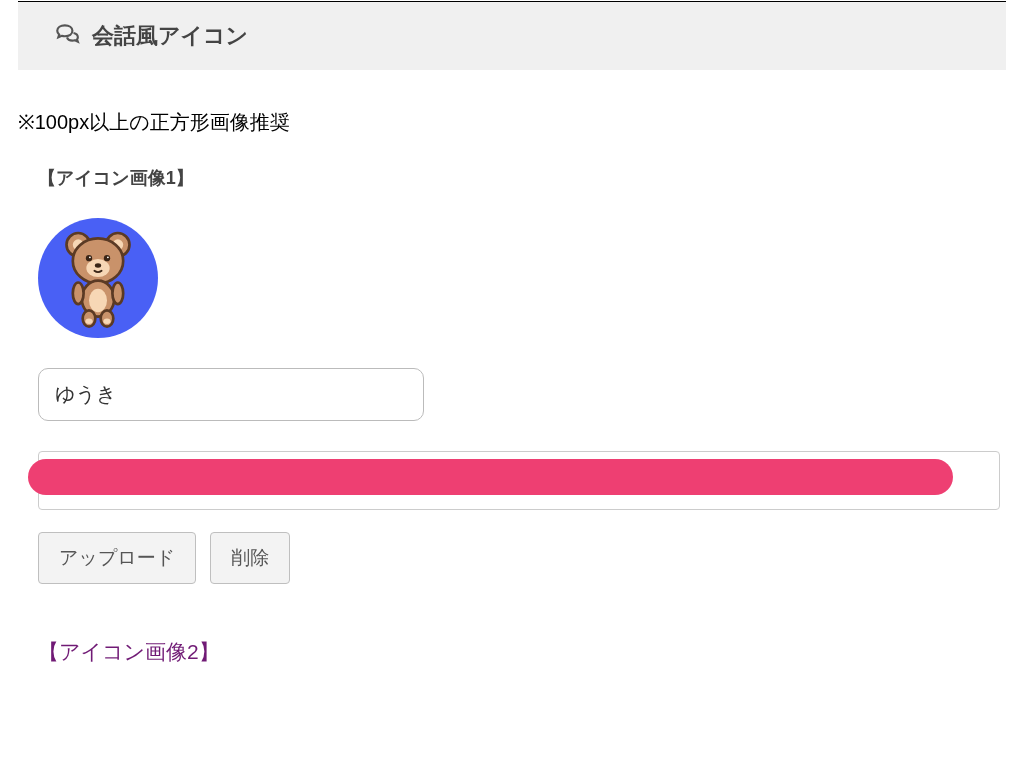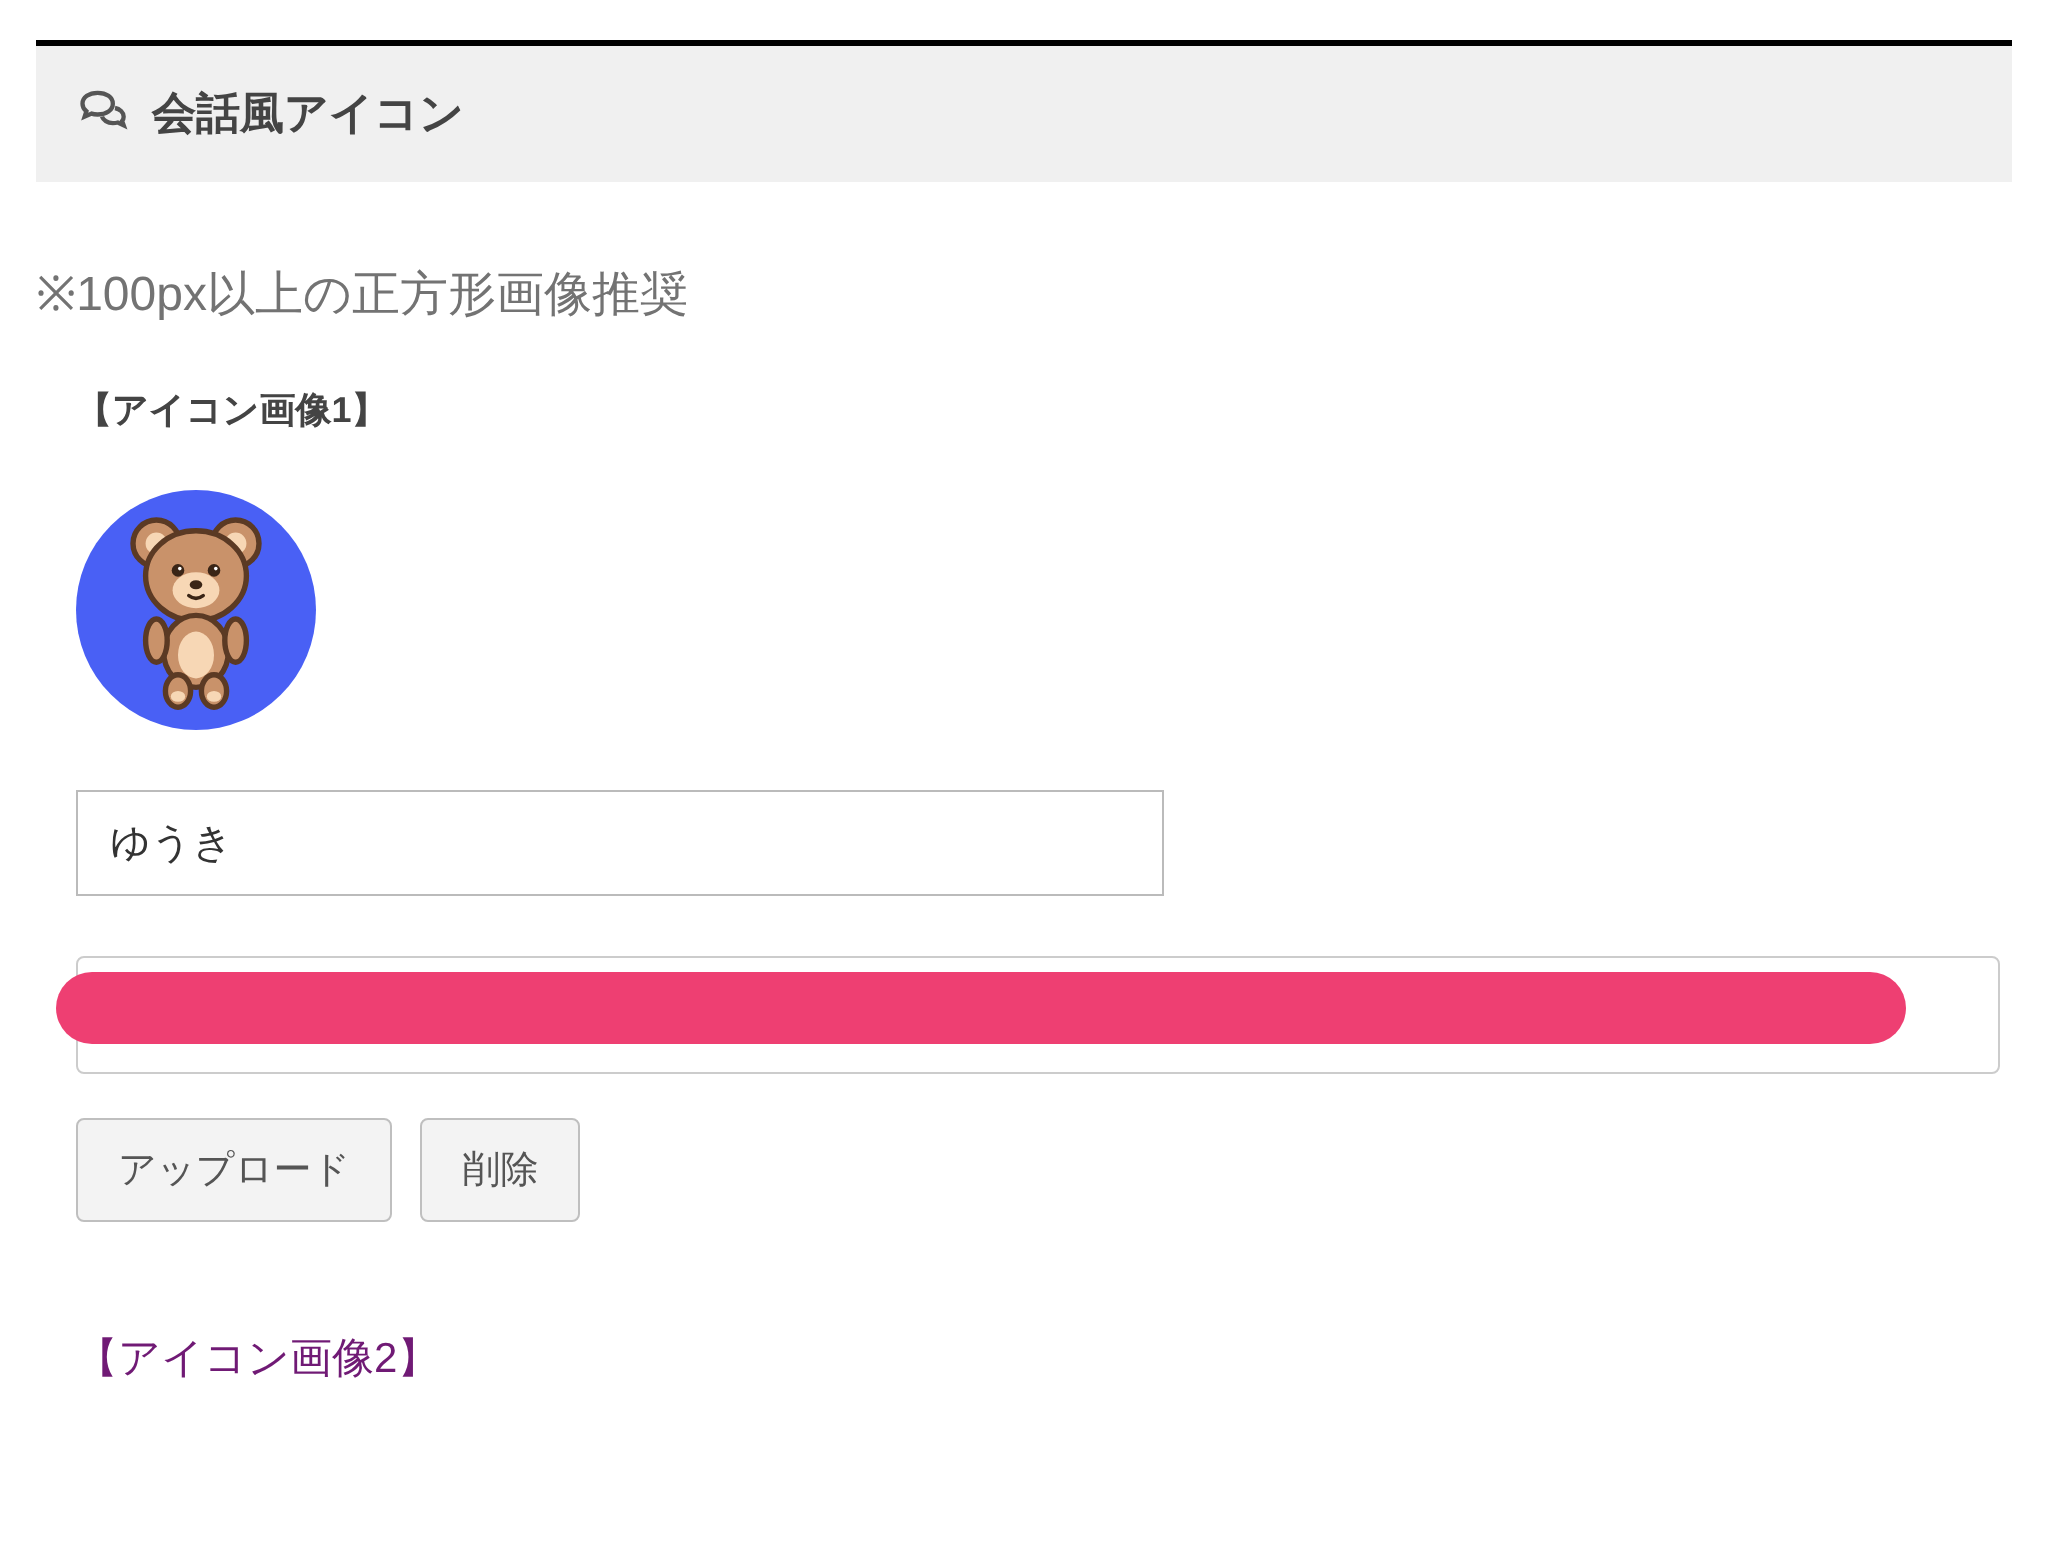--- a/index.html
+++ b/index.html
@@ -8,41 +8,41 @@
       box-sizing: border-box;
     }
     body {
       font-family: -apple-system, BlinkMacSystemFont, "Hiragino Sans", "Hiragino Kaku Gothic ProN", sans-serif;
       background: #ffffff;
       color: #333;
       padding: 0;
     }
     .header-bar {
       background: #f0f0f0;
-      padding: 18px 20px;
-      border-top: 3px solid #000000;
-      margin: 20px 18px 0 18px;
+      padding: 18px 36px;
+      border-top: 1px solid #000000;
+      margin: 1px 18px 0 18px;
     }
     .header-title {
       display: flex;
       align-items: center;
       gap: 12px;
       font-size: 22px;
       font-weight: 600;
       color: #444;
     }
     .chat-icon {
       width: 26px;
       height: 26px;
       flex-shrink: 0;
     }
     .hint-text {
       padding: 38px 18px 10px 18px;
-      font-size: 24px;
-      color: #737373;
+      font-size: 20px;
+      color: #000000;
     }
     .section {
       padding: 20px 38px;
     }
     .section-title {
       font-size: 18px;
       font-weight: 600;
       color: #444;
       margin-bottom: 28px;
     }
@@ -55,25 +55,25 @@
       align-items: center;
       justify-content: center;
       margin-bottom: 30px;
       overflow: hidden;
     }
     .bear-svg {
       width: 90px;
       height: 100px;
     }
     .name-input {
-      width: 544px;
+      width: 386px;
       padding: 14px 16px;
       font-size: 20px;
       border: 1px solid #bbb;
-      border-radius: 0;
+      border-radius: 10px;
       color: #333;
       margin-bottom: 30px;
       display: block;
     }
     .url-label {
       font-size: 20px;
       color: #444;
       margin-bottom: 6px;
       display: block;
     }

